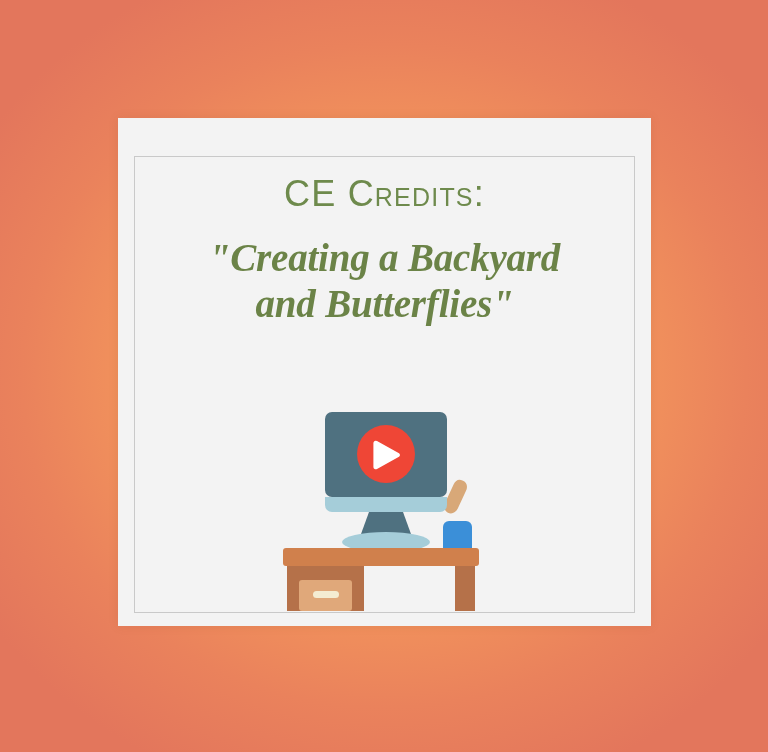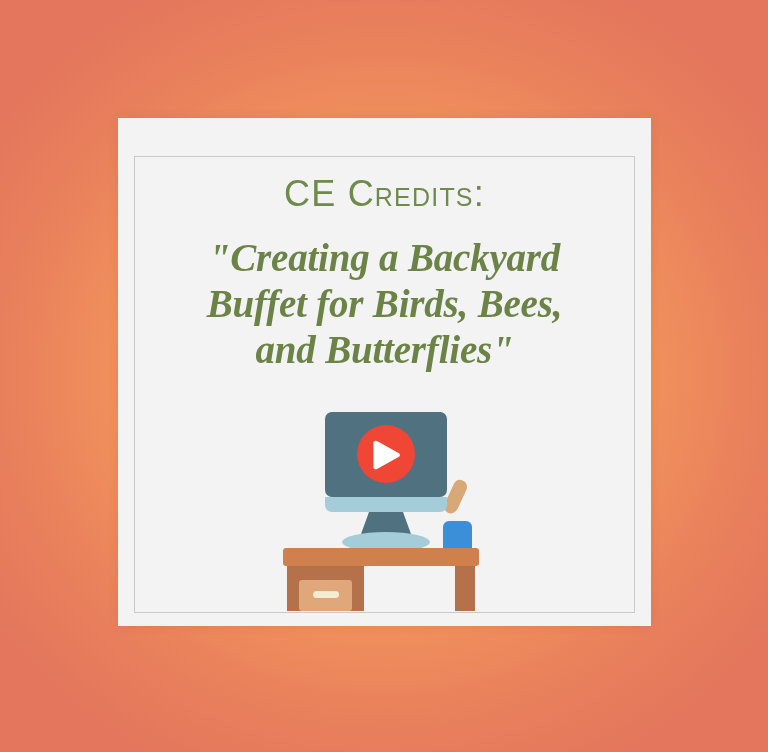--- a/index.html
+++ b/index.html
@@ -95,21 +95,20 @@
   <div class="card-inner">
 
     <div class="text-block">
 
       <div class="eyebrow">
         <span class="cap">CE </span><span>Credits:</span>
       </div>
 
       <div class="headline">
         <span class="ln">"Creating a Backyard</span>
-        <span class="ln">Buffet for Birds, Bees,</span>
         <span class="ln">and Butterflies"</span>
       </div>
     </div>
 
     <div class="illustration">
       <svg width="215" height="215" viewBox="0 0 215 215">
 
         <path d="M185.5 79.5 c4.5 1.6 5.6 6.0 3.4 10.6 l-8.0 17.2 c-2.2 4.6 -6.4 6.4 -10.0 4.4 c-4.0 -2.2 -4.4 -6.6 -2.2 -11.2 l8.0 -17.2 c2.2 -4.6 5.2 -5.6 8.8 -3.8 z" fill="#d8a878"></path>
 
         <rect x="166" y="120" width="29" height="42" rx="6" ry="6" fill="#3b8fd8"></rect>

